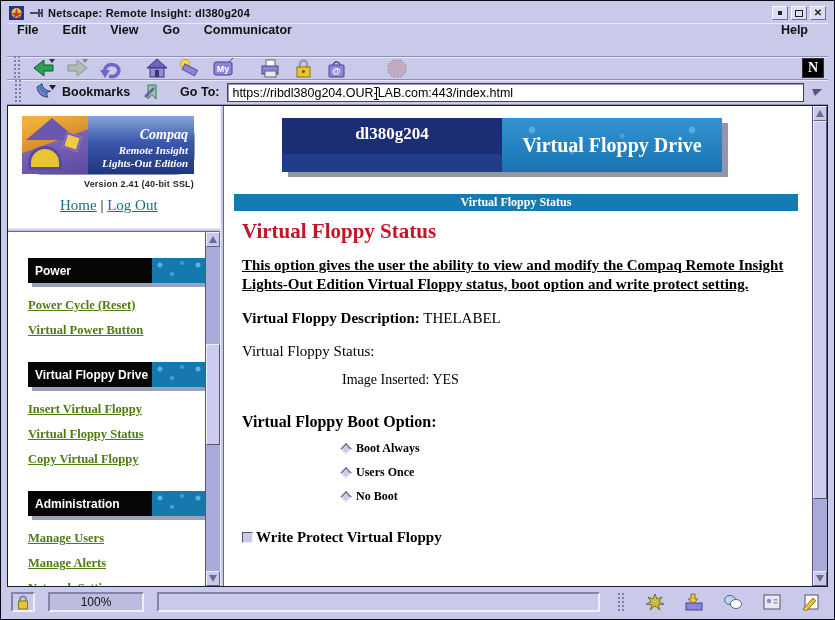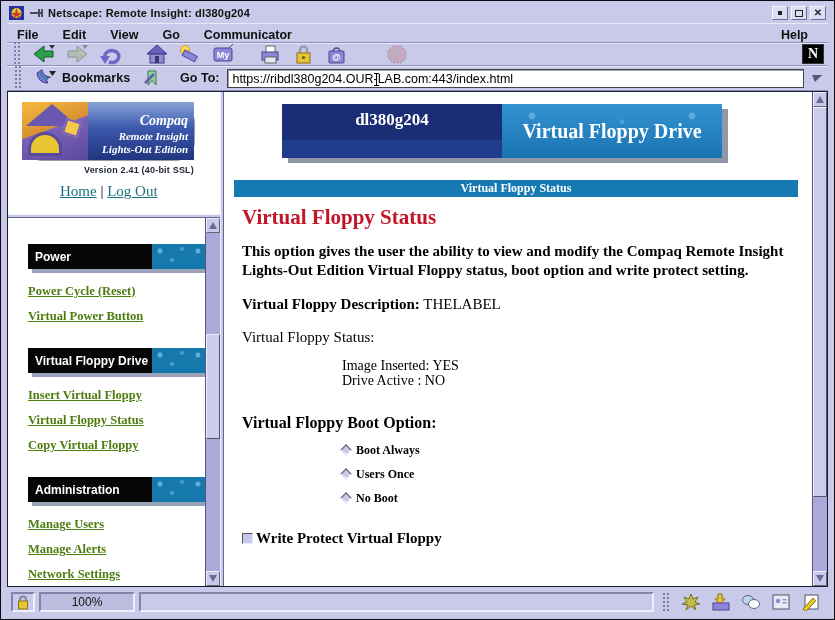--- a/index.html
+++ b/index.html
@@ -13,21 +13,21 @@
   }
   
   .titlebar { height:20px; display:flex; align-items:center; gap:5px; padding:0 2px; flex:0 0 auto; }
   .title-text { font-weight:bold; font-size:11px; color:#111; letter-spacing:.2px; }
   .win-btns { margin-left:auto; display:flex; gap:3px; }
   .win-btn { width:16px; height:14px; background:#dcdcf2; border:1px solid; border-color:#f6f6ff #6d6d99 #6d6d99 #f6f6ff; display:flex; align-items:center; justify-content:center; cursor:default; }
   .glyph-min { width:4px; height:4px; background:#222; }
   .glyph-max { width:8px; height:7px; border:1px solid #222; }
   .glyph-close { font:bold 10px "Liberation Sans",sans-serif; color:#222; line-height:1; }
   
-  .menubar { height:20px; display:flex; align-items:flex-end; padding:0 12px 0 10px; border-bottom:1px solid #8f8fb8; box-shadow:0 1px 0 #e8e8ff inset; flex:0 0 auto; }
+  .menubar { height:34px; display:flex; align-items:flex-start; padding:0 12px 0 10px; border-bottom:1px solid #8f8fb8; box-shadow:0 1px 0 #e8e8ff inset; flex:0 0 auto; }
   .menu-item { font-size:12.5px; font-weight:bold; color:#111; margin-right:24px; }
   .menu-help { margin-left:auto; margin-right:8px; }
   
   .toolbar { height:23px; display:flex; align-items:center; padding:2px 4px; border-bottom:1px solid #8f8fb8; box-shadow:0 1px 0 #e8e8ff inset; flex:0 0 auto; }
   .grip { width:8px; height:26px; margin:0 8px 0 2px;
     background-image:radial-gradient(#7d7dae 32%, transparent 36%);
     background-size:4px 4px; }
   .tb-icon { width:30px; height:26px; display:flex; align-items:center; justify-content:center; margin-right:3px; }
   .gap { width:14px; }
   .n-logo { margin-left:auto; width:22px; height:20px; background:#000; color:#fff; display:flex; align-items:center; justify-content:center; font:bold 14px "Liberation Serif", serif; border:1px solid #333; }
@@ -90,33 +90,33 @@
   .banner-right { flex:1; background-color:#1e82c2;
     background-image:linear-gradient(180deg, rgba(90,180,235,.35), rgba(10,70,130,.25)),
       radial-gradient(circle 4px at 30px 12px, rgba(170,225,255,.5) 0 2.5px, transparent 4px),
       radial-gradient(circle 3px at 70px 34px, rgba(150,215,250,.45) 0 2px, transparent 3px),
       radial-gradient(circle 3px at 120px 18px, rgba(150,215,250,.4) 0 2px, transparent 3px);
     background-size:auto, 160px 48px, 160px 48px, 160px 48px;
     color:#fff; display:flex; align-items:center; justify-content:center;
     font:bold 20px "Liberation Serif", serif; }
   .teal-bar { margin-top:22px; margin-right:14px; height:17px; background:#157ab2; color:#fff; display:flex; align-items:center; justify-content:center; font:bold 12px "Liberation Serif", serif; }
   .page-heading { margin:8px 0 0 8px; color:#c41527; font:bold 21px "Liberation Serif", serif; }
-  .intro { margin:12px 0 0 8px; width:560px; font:bold 15px "Liberation Serif", serif; line-height:1.25; }
+  .intro { margin:12px 0 0 8px; width:560px; font:bold 15px "Liberation Serif", serif; line-height:1.25;text-decoration:underline; }
   .line { margin:16px 0 0 8px; font-size:15px; }
   .line b { font-weight:bold; }
   .indent-block { margin:12px 0 0 108px; font-size:14px; line-height:1.1; }
   .boot-label { margin:26px 0 0 8px; font:bold 16px "Liberation Serif", serif; }
   .radio-row { margin:12px 0 4px 108px; display:flex; align-items:center; height:12px; }
   .radio-diamond { width:8px; height:8px; background:#c9c9e9; border:1px solid; border-color:#556 #eef #eef #556; transform:rotate(45deg); margin-right:6px; flex:0 0 8px; }
   .radio-label { font:bold 12px "Liberation Serif", serif; }
   .check-row { margin:26px 0 0 8px; display:flex; align-items:center; }
   .checkbox { width:11px; height:11px; background:#c9c9e9; border:1px solid; border-color:#556 #eef #eef #556; margin-right:3px; flex:0 0 11px; }
   .check-label { font:bold 15px "Liberation Serif", serif; }
   
-  .statusbar { height:28px; flex:0 0 28px; display:flex; align-items:center; gap:4px; padding:3px 4px 1px 4px;justify-content:flex-end; }
+  .statusbar { height:28px; flex:0 0 28px; display:flex; align-items:center; gap:13px; padding:3px 4px 1px 4px;justify-content:flex-end; }
   .sunken { border:2px solid; border-color:#8282aa #eef #eef #8282aa; }
   .lock-box { width:24px; height:20px; display:flex; align-items:center; justify-content:center; background:#c9c9e9; }
   .progress-box { width:96px; height:20px; background:#bcbcde; display:flex; align-items:center; justify-content:center; font-size:12px; color:#111; }
   .msg-box { flex:1; height:20px; background:#c9c9e9; }
   .sb-grip { width:8px; height:20px; margin:0 4px; background-image:radial-gradient(#7d7dae 32%, transparent 36%); background-size:4px 4px; }
   .comp-icon { width:26px; height:20px; display:flex; align-items:center; justify-content:center; }
 </style>
 </head>
 <body>
 
@@ -344,21 +344,20 @@
 
         <div class="line">
           <b>Virtual Floppy Description:</b>
           <span>THELABEL</span>
         </div>
 
         <div class="line">Virtual Floppy Status:</div>
 
         <div class="indent-block">
           <div>Image Inserted: YES</div>
-          <div>Drive Active : NO</div>
         </div>
 
         <div class="boot-label">Virtual Floppy Boot Option:</div>
 
         <div class="radio-row">
           <span class="radio-diamond"></span>
           <span class="radio-label">Boot Always</span>
         </div>
         <div class="radio-row">
           <span class="radio-diamond"></span>

